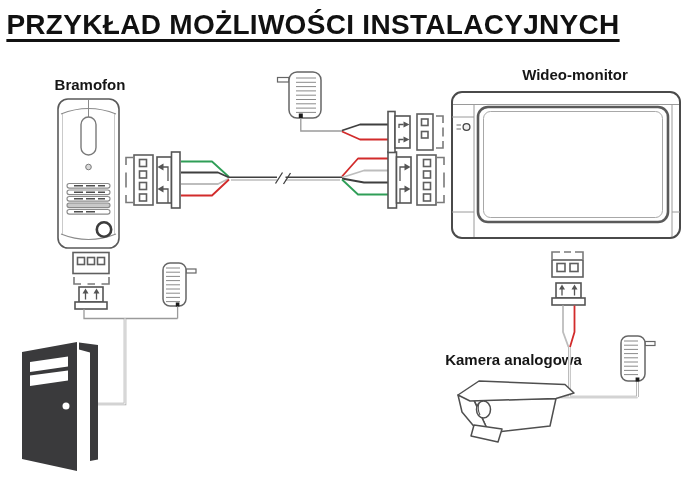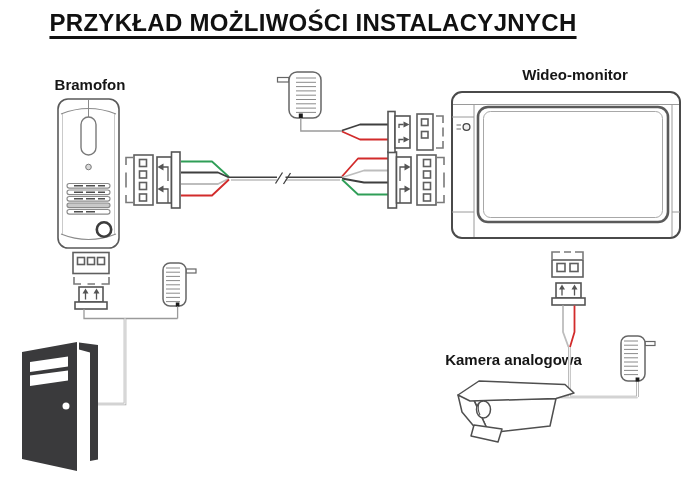--- a/index.html
+++ b/index.html
@@ -1,19 +1,19 @@
 <!DOCTYPE html>
 <html><head>
 <meta charset="utf-8">
 <style>
   html,body{margin:0;padding:0;background:#fff;}
   #page{position:relative;width:700px;height:491px;background:#fff;overflow:hidden;
         font-family:"Liberation Sans", sans-serif;color:#1a1a1a;}
   .abs{position:absolute;}
-  #title{top:9px;left:0;width:626px;text-align:center;font-size:24px;font-weight:bold;
+  #title{top:9px;left:0;width:626px;text-align:center;font-size:28px;font-weight:bold;
          letter-spacing:0.3px;color:#111;}
   #title span{text-decoration:underline;text-decoration-thickness:2.5px;text-underline-offset:5px;}
   .dev-label{font-size:15px;font-weight:bold;color:#161616;text-align:center;}
   #label-bramofon{left:40px;top:76px;width:100px;}
   #label-monitor{left:495px;top:66px;width:160px;}
   #label-camera{left:425px;top:351px;width:145px;margin-left:16px;}
   #brand{left:534px;top:95px;width:64px;text-align:center;font-size:6.5px;font-weight:bold;
          letter-spacing:1px;color:#4a4a4a;}
   #btn-row{left:490px;top:222px;width:164px;height:13px;display:flex;
            justify-content:space-between;align-items:center;}

